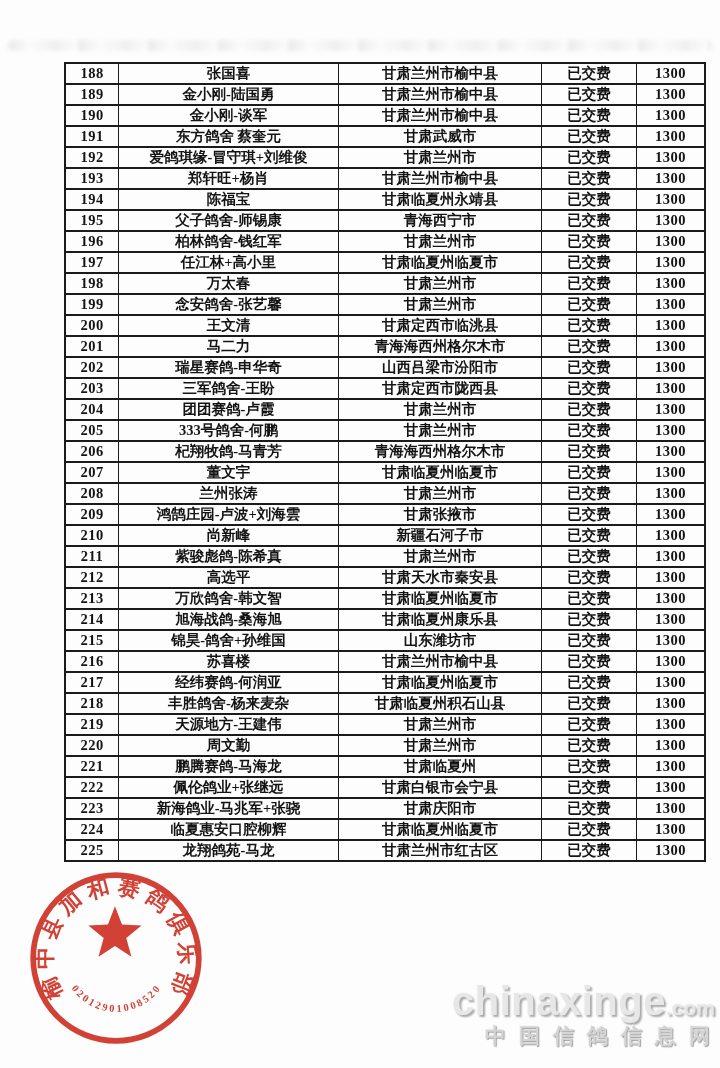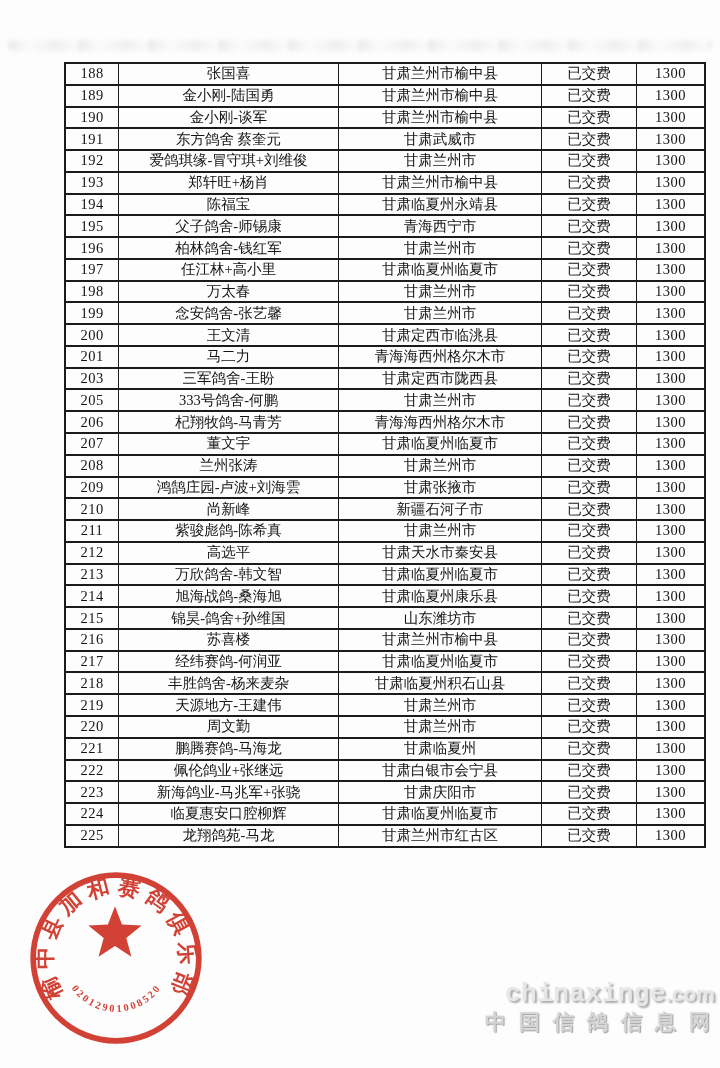--- a/index.html
+++ b/index.html
@@ -24,21 +24,21 @@
   }
 
   
   table.pay-table {
     position: absolute;
     left: 64px; top: 62px;
     width: 619px; height: 786px;
     border-collapse: collapse;
     table-layout: fixed;
   }
-  table.pay-table { border: 2.5px solid #1b1b1b; }
+  table.pay-table { border: 2.5px solid #1b1b1b; font-weight: bold; }
   table.pay-table td {
     border: 1.6px solid #1b1b1b;
     border-top-width: 2px;
     border-bottom-width: 2px;
     text-align: center;
     vertical-align: middle;
     padding: 0 2px;
     font-size: 14.5px;
     color: #141414;
     white-space: nowrap;
@@ -72,21 +72,21 @@
     text-align: right;
     line-height: 1.0;
     user-select: none;
   }
   .wm-domain, .wm-tld {
     font-family: "Liberation Sans", sans-serif;
     font-weight: bold;
     color: #e7e7e7;
     text-shadow: 2px 2px 2px #a8a8a8, -1px -1px 0px #fafafa;
   }
-  .wm-domain { font-size: 26px; letter-spacing: 0.5px; font-family: Liberation Mono, monospace; }
+  .wm-domain { font-size: 40px; letter-spacing: 0.5px; }
   .wm-tld    { font-size: 21px; }
   .wm-cn {
     display: block;
     margin-top: 4px;
     font-family: "Liberation Sans", sans-serif;
     font-weight: bold;
     font-size: 21px;
     color: #d4d4d4;
     letter-spacing: 13px;
     margin-right: -8px;
@@ -192,23 +192,37 @@
     <td class="col-amt">1300</td>
   </tr>
       <tr>
     <td class="col-no">201</td>
     <td class="col-name">马二力</td>
     <td class="col-loc">青海海西州格尔木市</td>
     <td class="col-status">已交费</td>
     <td class="col-amt">1300</td>
   </tr>
       <tr>
+    <td class="col-no">202</td>
+    <td class="col-name">瑞星赛鸽-申华奇</td>
+    <td class="col-loc">山西吕梁市汾阳市</td>
+    <td class="col-status">已交费</td>
+    <td class="col-amt">1300</td>
+  </tr>
+      <tr>
     <td class="col-no">203</td>
     <td class="col-name">三军鸽舍-王盼</td>
     <td class="col-loc">甘肃定西市陇西县</td>
+    <td class="col-status">已交费</td>
+    <td class="col-amt">1300</td>
+  </tr>
+      <tr>
+    <td class="col-no">204</td>
+    <td class="col-name">团团赛鸽-卢霞</td>
+    <td class="col-loc">甘肃兰州市</td>
     <td class="col-status">已交费</td>
     <td class="col-amt">1300</td>
   </tr>
       <tr>
     <td class="col-no">205</td>
     <td class="col-name">333号鸽舍-何鹏</td>
     <td class="col-loc">甘肃兰州市</td>
     <td class="col-status">已交费</td>
     <td class="col-amt">1300</td>
   </tr>

